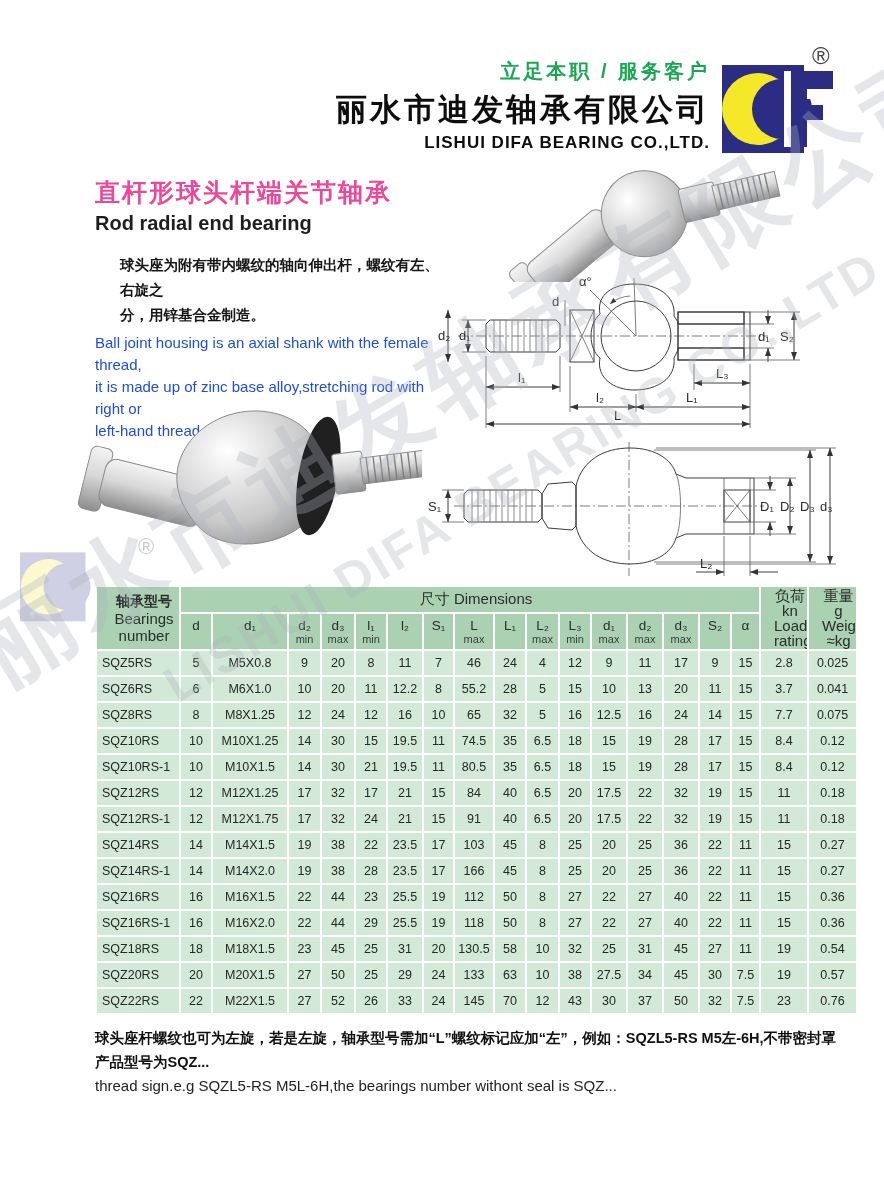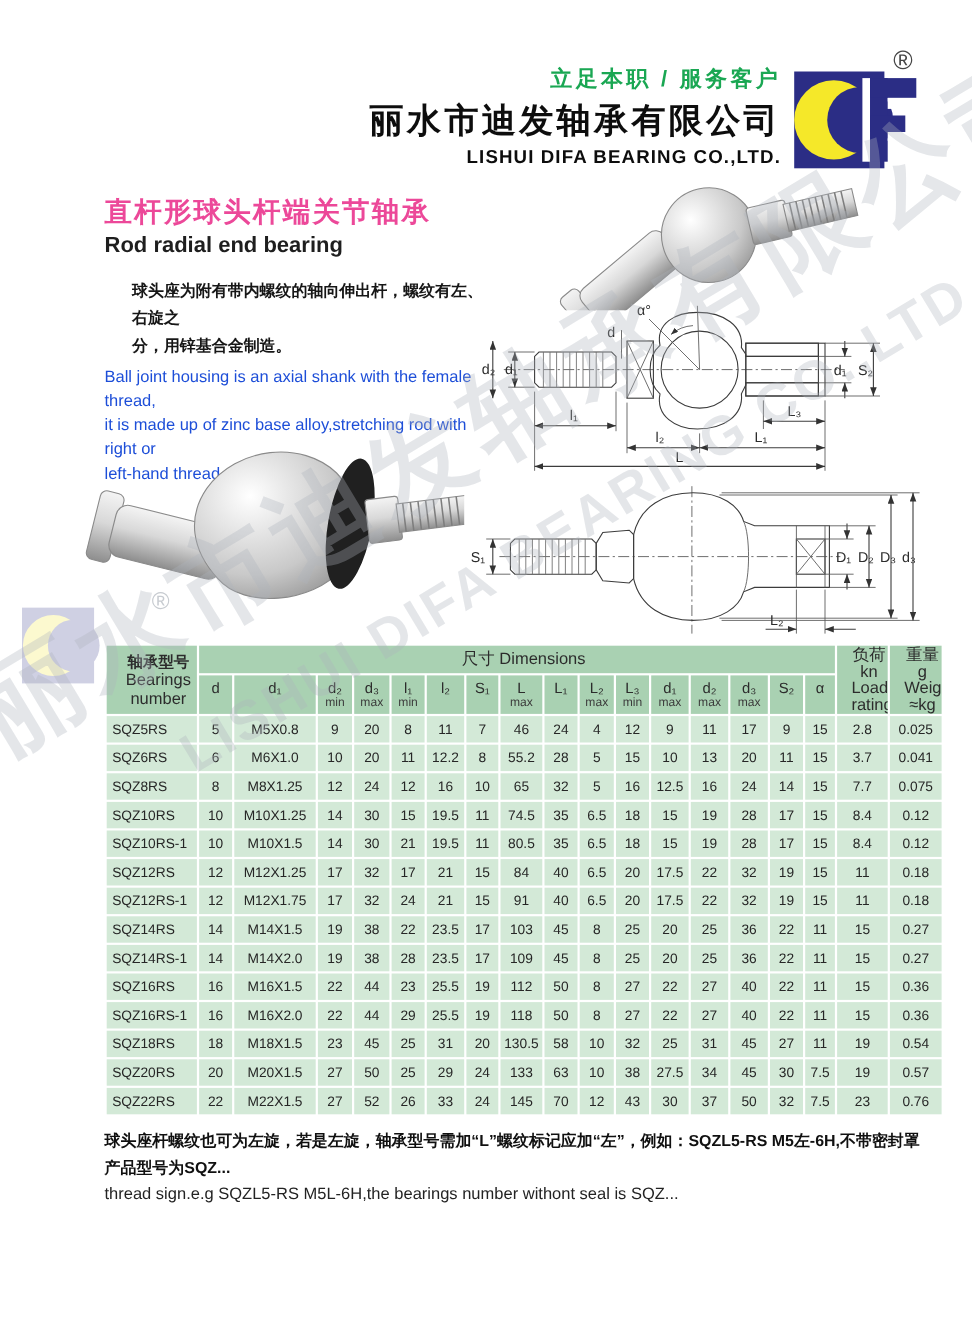--- a/index.html
+++ b/index.html
@@ -599,21 +599,21 @@
           </tr>
           <tr>
             <td class="model">SQZ14RS-1</td>
             <td>14</td>
             <td>M14X2.0</td>
             <td>19</td>
             <td>38</td>
             <td>28</td>
             <td>23.5</td>
             <td>17</td>
-            <td>109</td>
+            <td>166</td>
             <td>45</td>
             <td>8</td>
             <td>25</td>
             <td>20</td>
             <td>25</td>
             <td>36</td>
             <td>22</td>
             <td>11</td>
             <td>15</td>
             <td>0.27</td>

